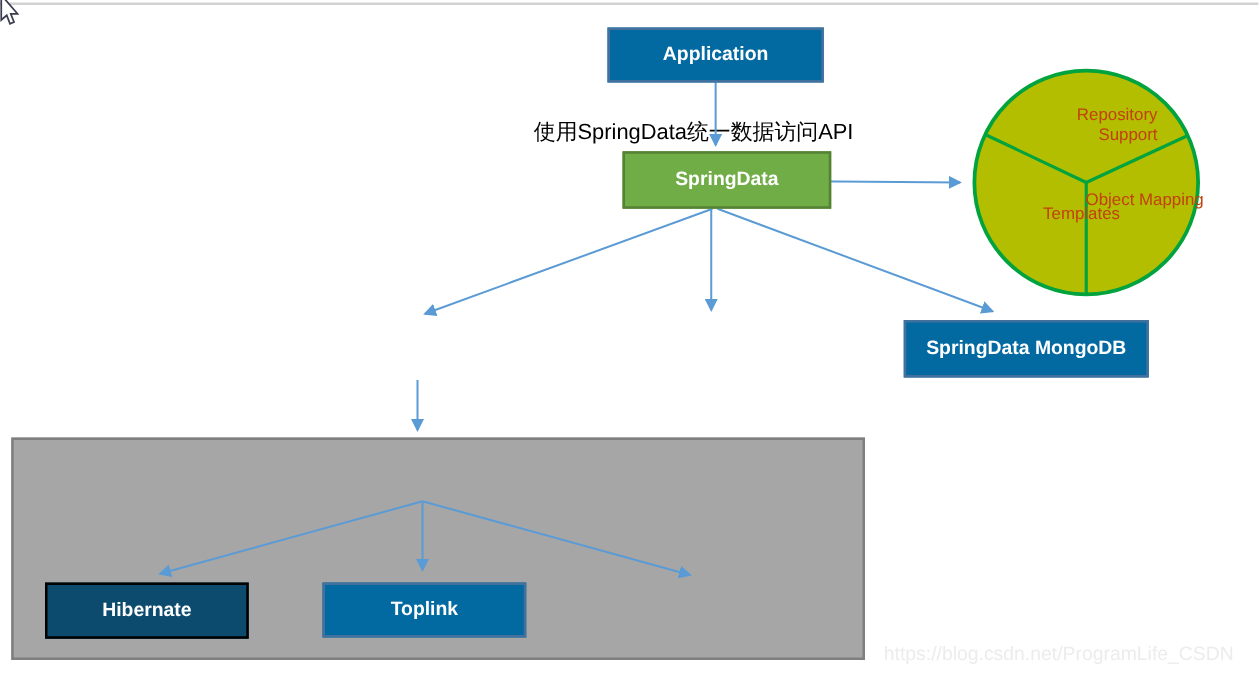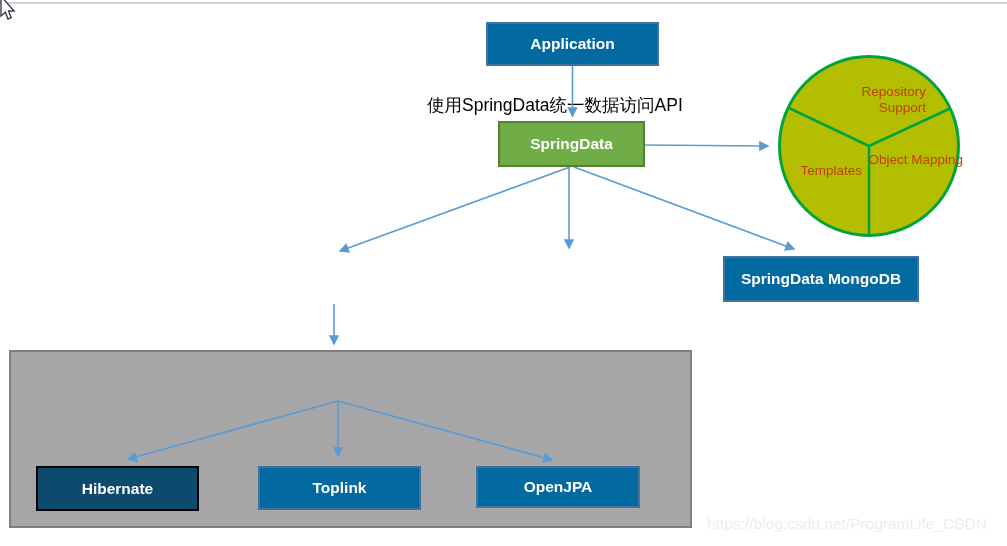--- a/index.html
+++ b/index.html
@@ -59,38 +59,38 @@
   }
   .circle-label {
     position: absolute;
     color: #c2410c;
     font-size: 13.5px;
     line-height: 16px;
     text-align: right;
     z-index: 3;
   }
   #lbl-repo     { left: 814px; top: 84px;  width: 112px; }
-  #lbl-templates{ left: 782px; top: 163px; width: 80px;  }
+  #lbl-templates{ left: 816px; top: 163px; width: 80px;  }
   #lbl-object   { left: 863px; top: 152px; width: 100px; }
   .watermark {
     position: absolute;
     left: 707px; top: 515px;
     font-size: 15.5px;
     color: #ececec;
     z-index: 4;
     white-space: nowrap;
   }
   #cursor {
     position: absolute;
     left: 0; top: 0;
     z-index: 5;
   }
   
   #application { left:486px; top:22px;  width:173px; height:44px; }
-  #springdata  { left:498px; top:121px; width:147px; height:46px; }
+  #springdata  { left:498px; top:121px; width:167px; height:46px; }
   #sd-jpa      { left:248px; top:256px; width:172px; height:48px; }
   #sd-redis    { left:489px; top:256px; width:166px; height:47px; }
   #sd-mongodb  { left:723px; top:256px; width:196px; height:46px; }
   #jpa-spec    { left:256px; top:359px; width:164px; height:42px; }
   #hibernate   { left:36px;  top:466px; width:163px; height:45px; }
   #toplink     { left:258px; top:466px; width:163px; height:44px; }
   #openjpa     { left:476px; top:466px; width:164px; height:42px; }
 </style>
 </head>
 <body>
@@ -143,17 +143,16 @@
   <div class="circle-label" id="lbl-object">Object Mapping</div>
 
   <div class="node blue" id="application">Application</div>
   <div class="node green" id="springdata">SpringData</div>
   <div class="node blue" id="sd-mongodb">SpringData MongoDB</div>
 
   <div class="panel"></div>
 
   <div class="node black" id="hibernate">Hibernate</div>
   <div class="node blue" id="toplink">Toplink</div>
-  <div class="node blue" id="openjpa">OpenJPA</div>
 
   <div class="watermark">https://blog.csdn.net/ProgramLife_CSDN</div>
 
 </div>
 
 </body></html>

